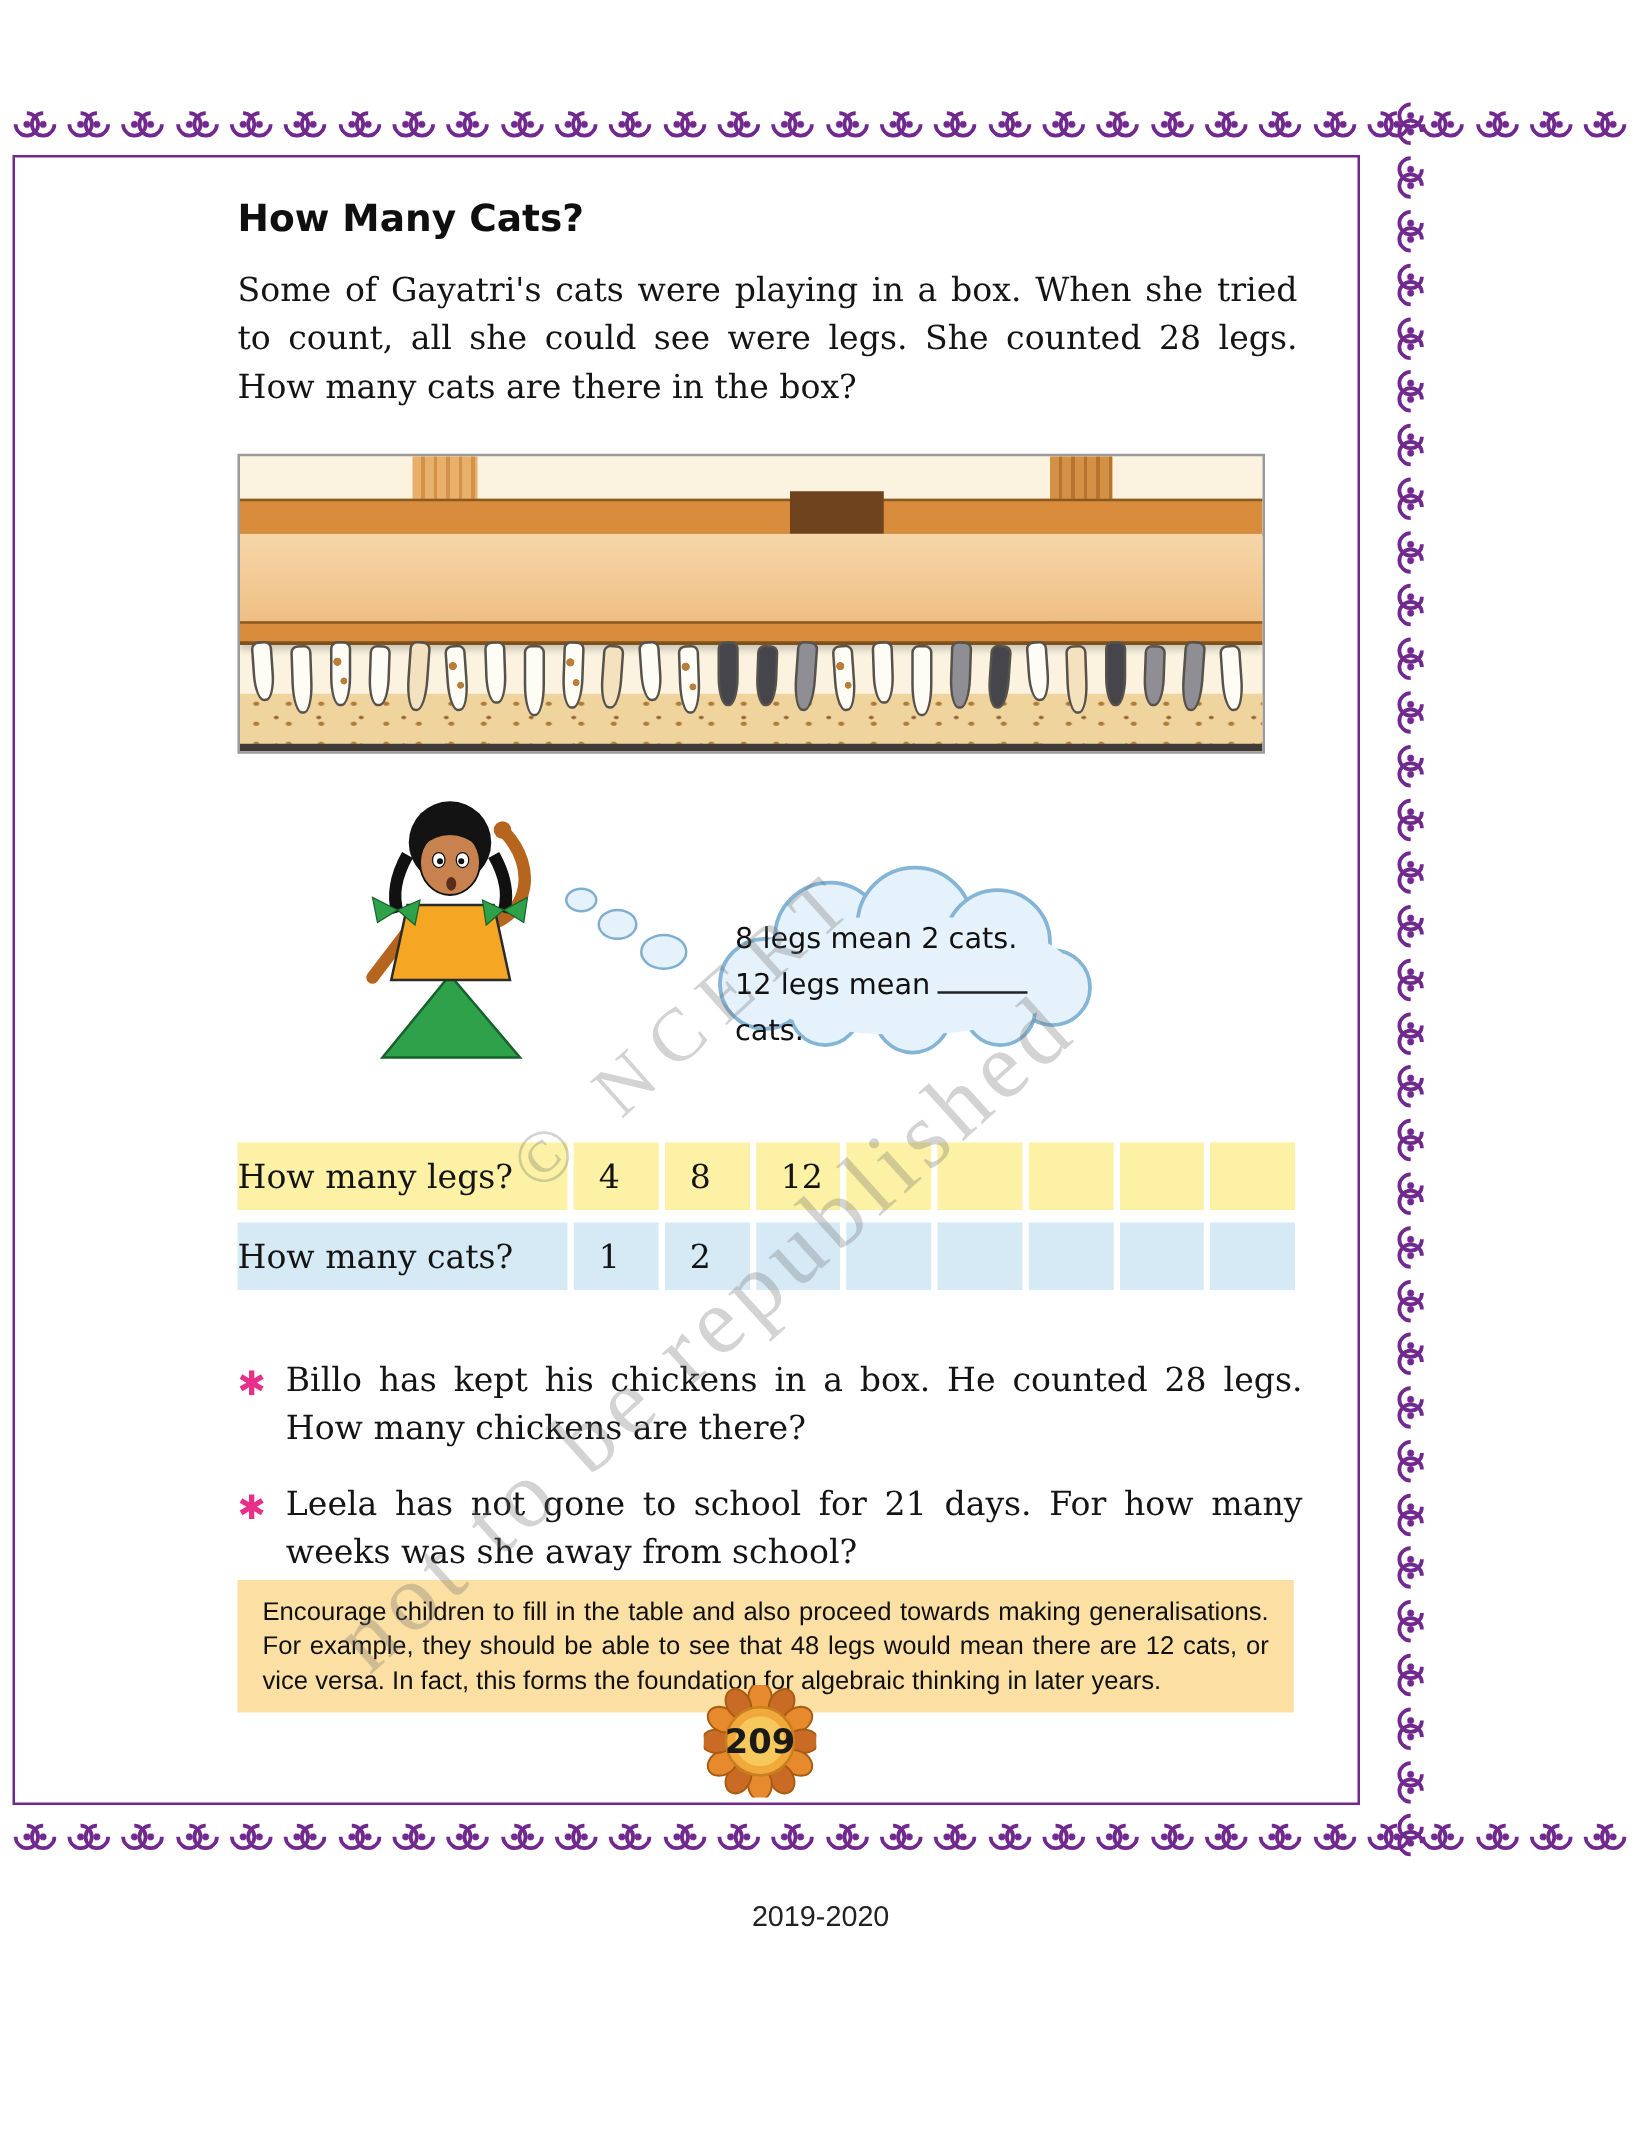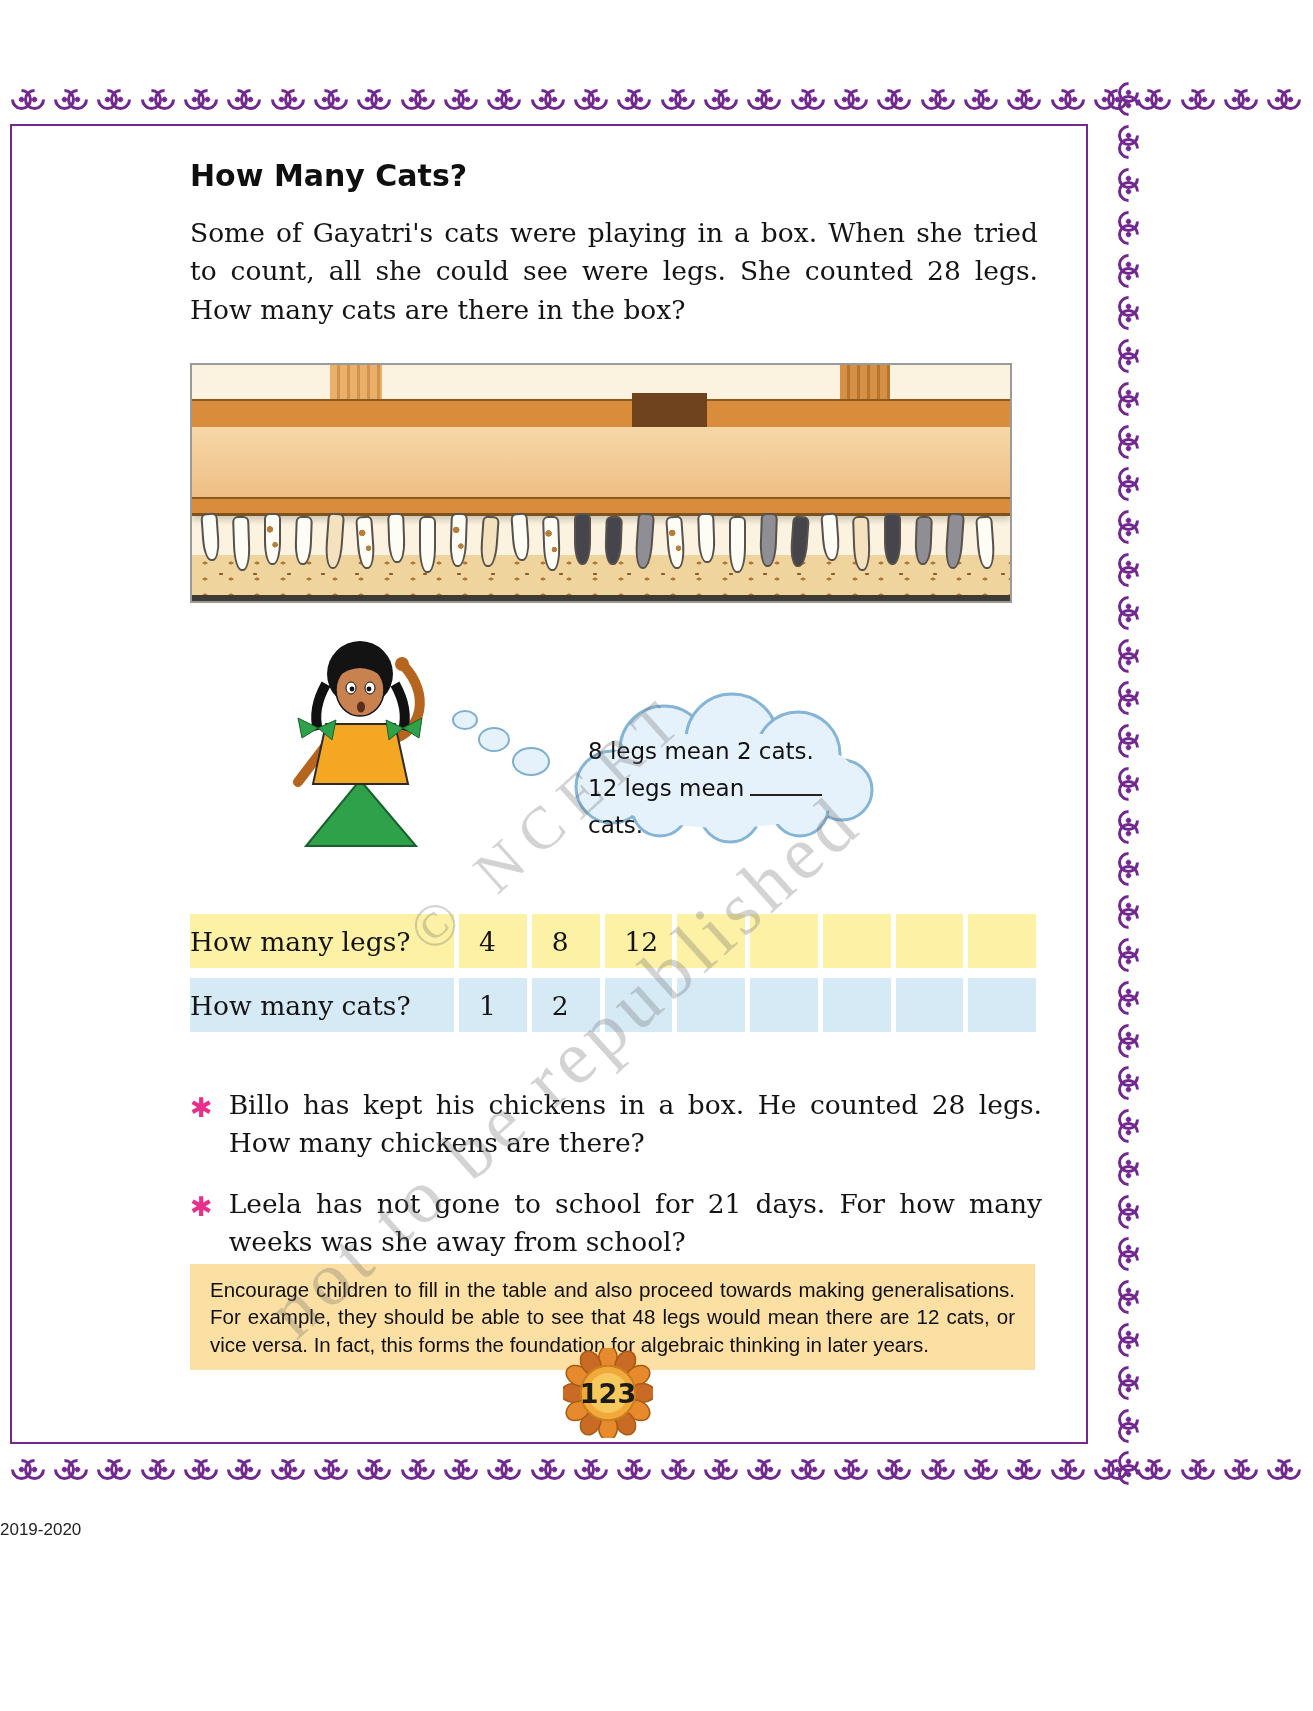--- a/index.html
+++ b/index.html
@@ -88,22 +88,22 @@
   
   .note{position:absolute;left:190px;top:1264px;width:845px;box-sizing:border-box;
         background:#FBDFA3;padding:12px 20px;font-family:"Liberation Sans",sans-serif;
         font-size:20.5px;line-height:1.33;text-align:justify;color:#101010;}
 
   
   .badge{position:absolute;left:563px;top:1348px;width:90px;height:90px;}
   .badge .num{position:absolute;inset:0;display:flex;align-items:center;justify-content:center;
         font-family:"DejaVu Sans",sans-serif;font-weight:700;font-size:27px;color:#1a1a1a;}
 
-  .footer{position:absolute;left:0;top:1520px;width:100%;
-        font-family:"Liberation Sans",sans-serif;font-size:17px;color:#222;}
+  .footer{position:absolute;left:0;top:1520px;width:100%;text-align:center;
+        font-family:"Liberation Sans",sans-serif;font-size:23px;color:#222;}
 
   
   .wm{position:absolute;pointer-events:none;font-family:"Liberation Serif",serif;
       color:rgba(110,110,110,0.30);white-space:nowrap;z-index:50;
       transform-origin:0 0;transform:rotate(-42deg);}
   .wm1{left:395px;top:915px;font-size:60px;letter-spacing:14px;}
   .wm2{left:250px;top:1290px;font-size:76px;letter-spacing:6px;}
 </style>
 </head>
 <body>
@@ -352,18 +352,18 @@
         <ellipse cx="43" cy="10" rx="9" ry="12" fill="#E78A2E" transform="rotate(180 43 43)"></ellipse>
         <ellipse cx="43" cy="10" rx="9" ry="12" fill="#C96A25" transform="rotate(210 43 43)"></ellipse>
         <ellipse cx="43" cy="10" rx="9" ry="12" fill="#E78A2E" transform="rotate(240 43 43)"></ellipse>
         <ellipse cx="43" cy="10" rx="9" ry="12" fill="#C96A25" transform="rotate(270 43 43)"></ellipse>
         <ellipse cx="43" cy="10" rx="9" ry="12" fill="#E78A2E" transform="rotate(300 43 43)"></ellipse>
         <ellipse cx="43" cy="10" rx="9" ry="12" fill="#C96A25" transform="rotate(330 43 43)"></ellipse>
       </g>
       <circle cx="43" cy="43" r="26" fill="#F2A93B" stroke="#C97F1F" stroke-width="2"></circle>
       <circle cx="43" cy="43" r="19" fill="#F7C95C"></circle>
     </svg>
-    <div class="num">123</div>
+    <div class="num">209</div>
   </div>
 
   <div class="footer">2019-2020</div>
 
 </div>
 
 </body></html>

